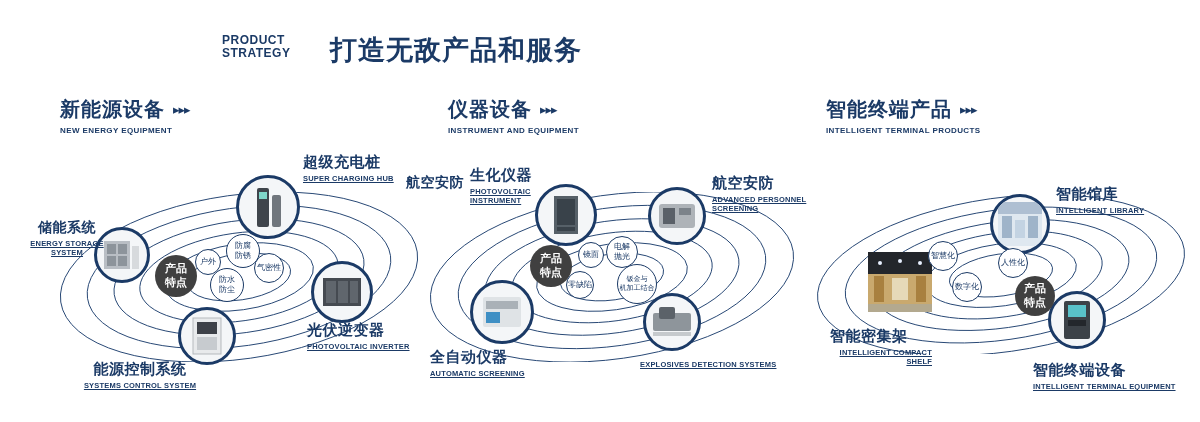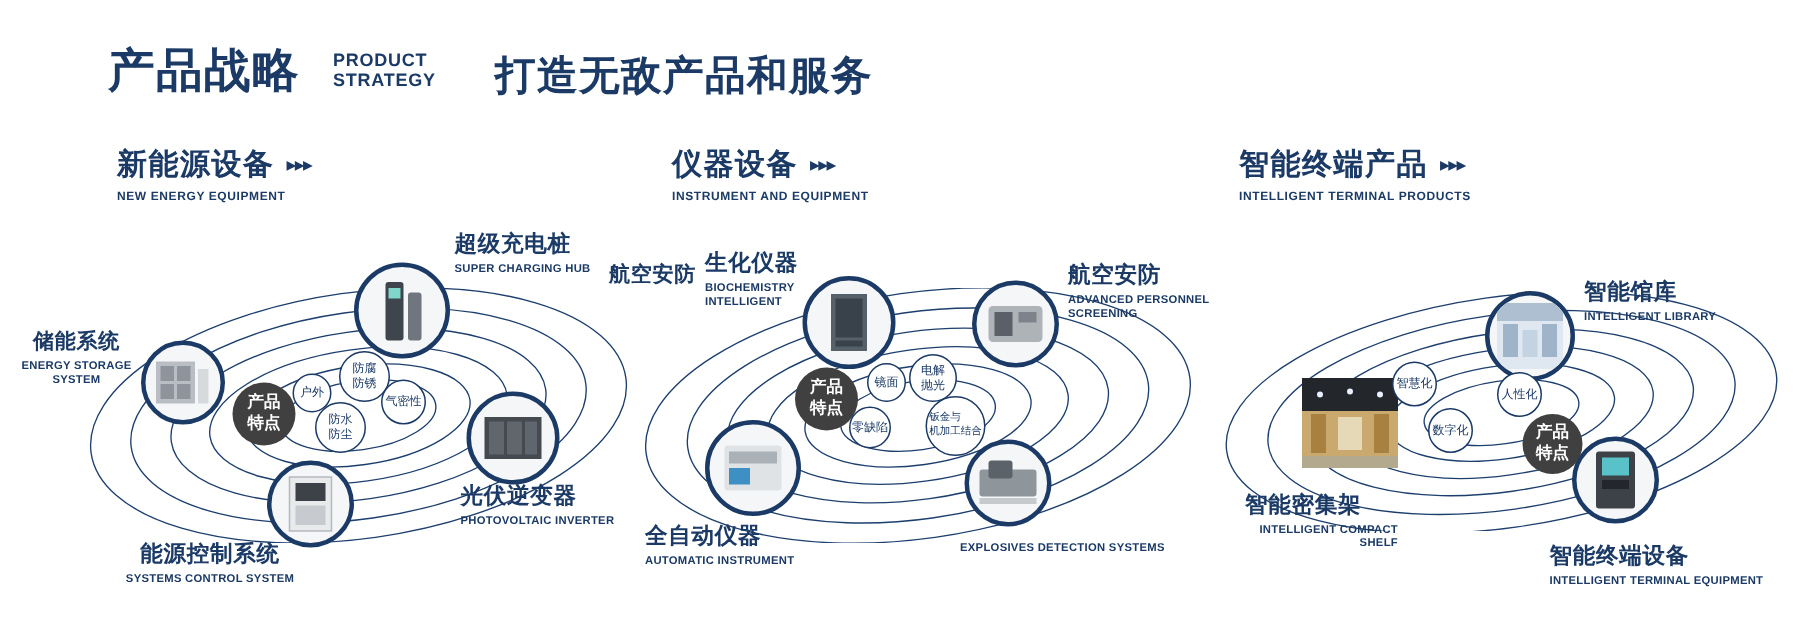--- a/index.html
+++ b/index.html
@@ -21,43 +21,42 @@
   .orbit { position:absolute; }
 
   
   .pcircle { position:absolute; border:3px solid #1b3a66; border-radius:50%; background:#f4f6f8; display:flex; align-items:center; justify-content:center; overflow:hidden; }
   .prect { position:absolute; overflow:hidden; }
 
   
   .plabel { position:absolute; color:#1b3a66; }
   .plabel .cn { font-size:15px; font-weight:bold; letter-spacing:.5px; }
   .plabel .cn.sm { font-size:14px; }
-  .plabel .en { font-size:7.5px; font-weight:bold; letter-spacing:.2px; margin-top:2px; white-space:pre-line; }
+  .plabel .en { font-size:7.5px; font-weight:bold; letter-spacing:.2px; margin-top:2px; white-space:pre-line;text-decoration:underline; }
   .tac { text-align:center; }
   .tar-en .en { text-align:right; }
   .extra-label { position:absolute; font-size:14px; font-weight:bold; color:#1b3a66; letter-spacing:.5px; }
 
   
   .badge { position:absolute; border-radius:50%; background:#404040; color:#ffffff; font-weight:bold; font-size:11px; line-height:1.25; display:flex; align-items:center; justify-content:center; text-align:right; white-space:pre-line; }
 
   
-  .bubble { position:absolute; border:1px solid #1b3a66; border-radius:50%; background:#ffffff; color:#1b3a66; font-size:8px; line-height:1.25; display:flex; align-items:center; justify-content:center; white-space:pre-line; }
+  .bubble { position:absolute; border:1px solid #1b3a66; border-radius:50%; background:#ffffff; color:#1b3a66; font-size:8px; line-height:1.25; display:flex; align-items:center; justify-content:center; text-align:center; white-space:pre-line; }
   .bubble.tiny { font-size:7px; }
 </style>
 </head>
 <body>
 
 <div class="canvas">
 
-  <div class="main-title">产品战略</div>
   <div class="main-sub">PRODUCT
 STRATEGY</div>
   <div class="tagline">打造无敌产品和服务</div>
 
-  <div class="sec-head" style="left:78px;top:96px">
+  <div class="sec-head" style="left:60px;top:96px">
     <span class="sec-cn">新能源设备</span><span class="arrows">▸▸▸</span>
     <div class="sec-en">NEW ENERGY EQUIPMENT</div>
   </div>
 
   <svg class="orbit" style="left:55px;top:192px" width="368" height="170" viewBox="0 0 368 170">
     <g fill="none" stroke="#1d3f6e" stroke-width="0.9" transform="rotate(-8 184 85)">
       <ellipse cx="184" cy="85" rx="180" ry="82"></ellipse>
         <ellipse cx="184" cy="85" rx="153" ry="69"></ellipse>
       <ellipse cx="184" cy="85" rx="126" ry="56"></ellipse>
         <ellipse cx="184" cy="85" rx="100" ry="44"></ellipse>
@@ -92,21 +91,21 @@
       </svg>
   </div>
   <div class="pcircle" style="left:178px;top:307px;width:58px;height:58px">
     <svg width="36" height="40">
         <rect x="4" y="2" width="28" height="36" fill="#e8eaec" stroke="#b5b9bd"></rect>
         <rect x="8" y="6" width="20" height="12" fill="#3d4148"></rect>
         <rect x="8" y="21" width="20" height="13" fill="#c7cbcf"></rect>
       </svg>
   </div>
 
-  <div class="plabel tac" style="left:6px;top:219px;width:90px">
+  <div class="plabel tac" style="left:22px;top:219px;width:90px">
     <div class="cn sm">储能系统</div>
     <div class="en">ENERGY STORAGE
 SYSTEM</div>
   </div>
   <div class="plabel" style="left:303px;top:153px">
     <div class="cn">超级充电桩</div>
     <div class="en">SUPER CHARGING HUB</div>
   </div>
   <div class="plabel" style="left:307px;top:321px">
     <div class="cn">光伏逆变器</div>
@@ -167,30 +166,30 @@
     <svg width="42" height="34">
         <rect x="2" y="8" width="38" height="18" rx="2" fill="#8e959b"></rect>
         <rect x="8" y="2" width="16" height="12" rx="2" fill="#5b6269"></rect>
         <rect x="2" y="27" width="38" height="4" fill="#c6cacd"></rect>
       </svg>
   </div>
 
   <div class="extra-label" style="left:406px;top:174px">航空安防</div>
   <div class="plabel" style="left:470px;top:166px">
     <div class="cn">生化仪器</div>
-    <div class="en" style="width:82px">BIOCHEMISTRY INTELLIGENT</div>
+    <div class="en" style="width:82px">PHOTOVOLTAIC INSTRUMENT</div>
   </div>
   <div class="plabel" style="left:712px;top:174px">
     <div class="cn">航空安防</div>
     <div class="en">ADVANCED PERSONNEL
 SCREENING</div>
   </div>
   <div class="plabel" style="left:430px;top:348px">
     <div class="cn">全自动仪器</div>
-    <div class="en">AUTOMATIC INSTRUMENT</div>
+    <div class="en">AUTOMATIC SCREENING</div>
   </div>
   <div class="plabel" style="left:640px;top:358px">
     <div class="en">EXPLOSIVES DETECTION SYSTEMS</div>
   </div>
 
   <div class="badge" style="left:530px;top:245px;width:42px;height:42px">产品
 特点</div>
   <div class="bubble" style="left:578px;top:242px;width:26px;height:26px">镜面</div>
   <div class="bubble" style="left:606px;top:236px;width:32px;height:32px">电解
 抛光</div>

